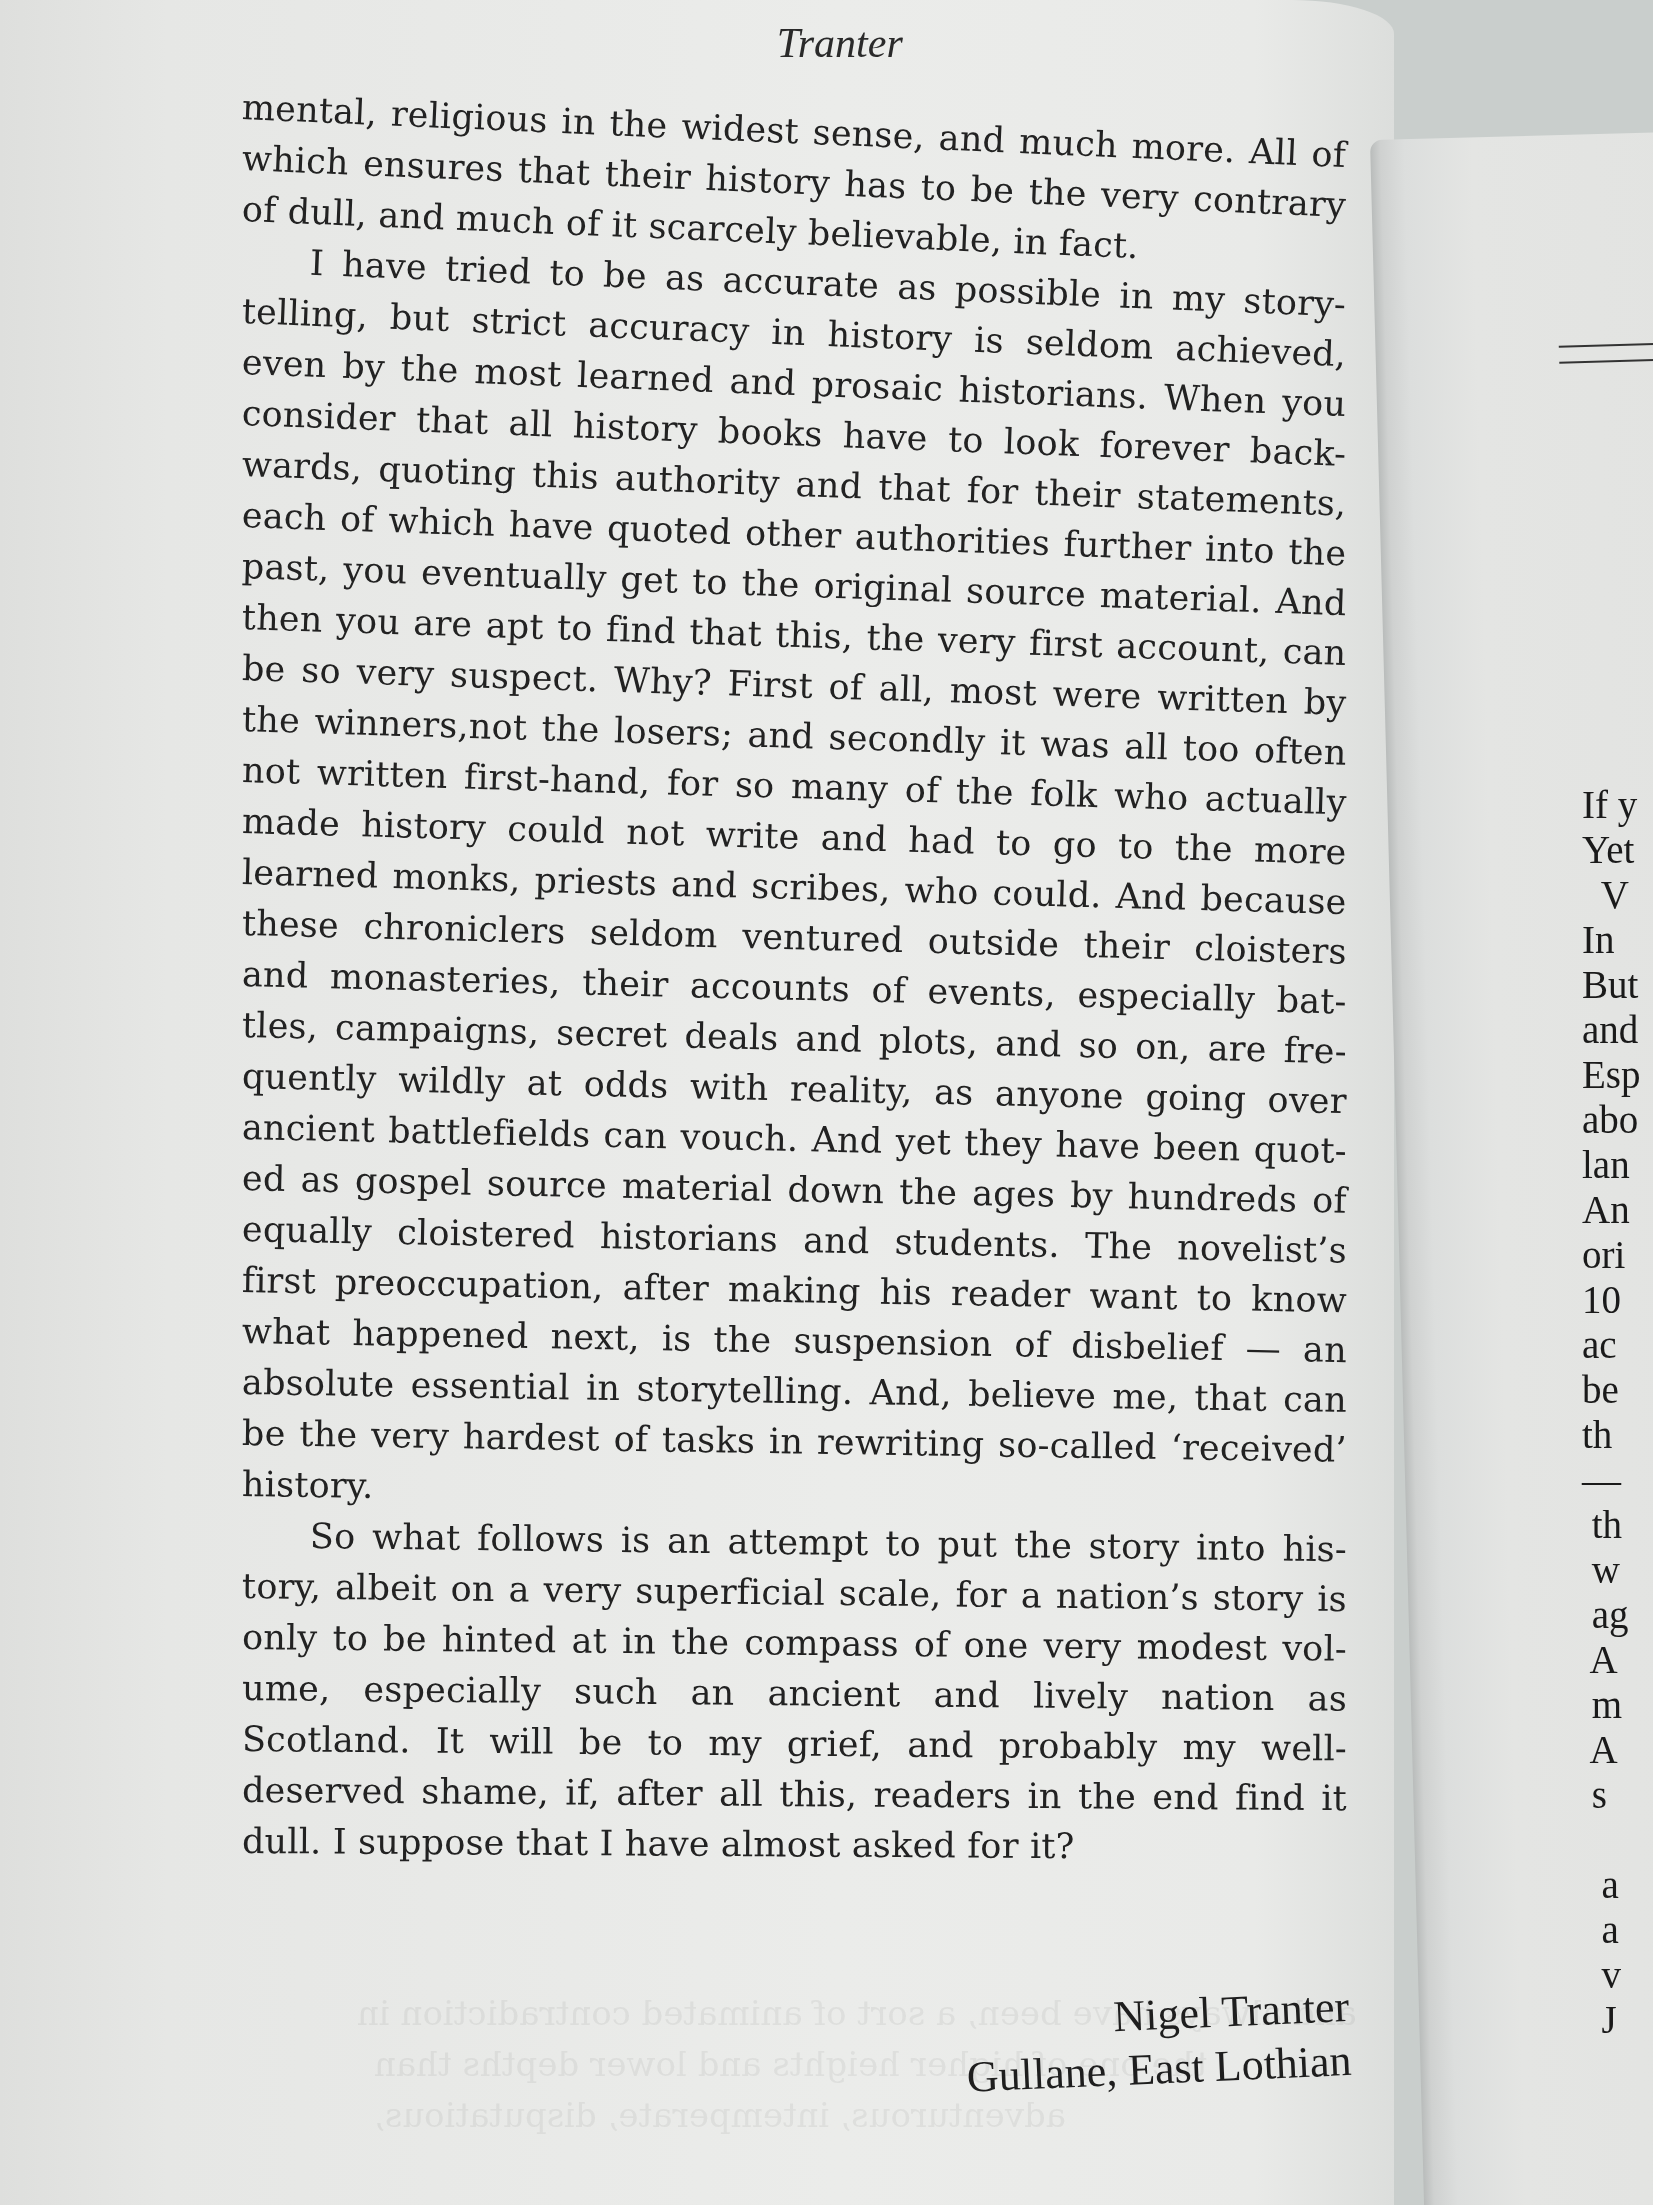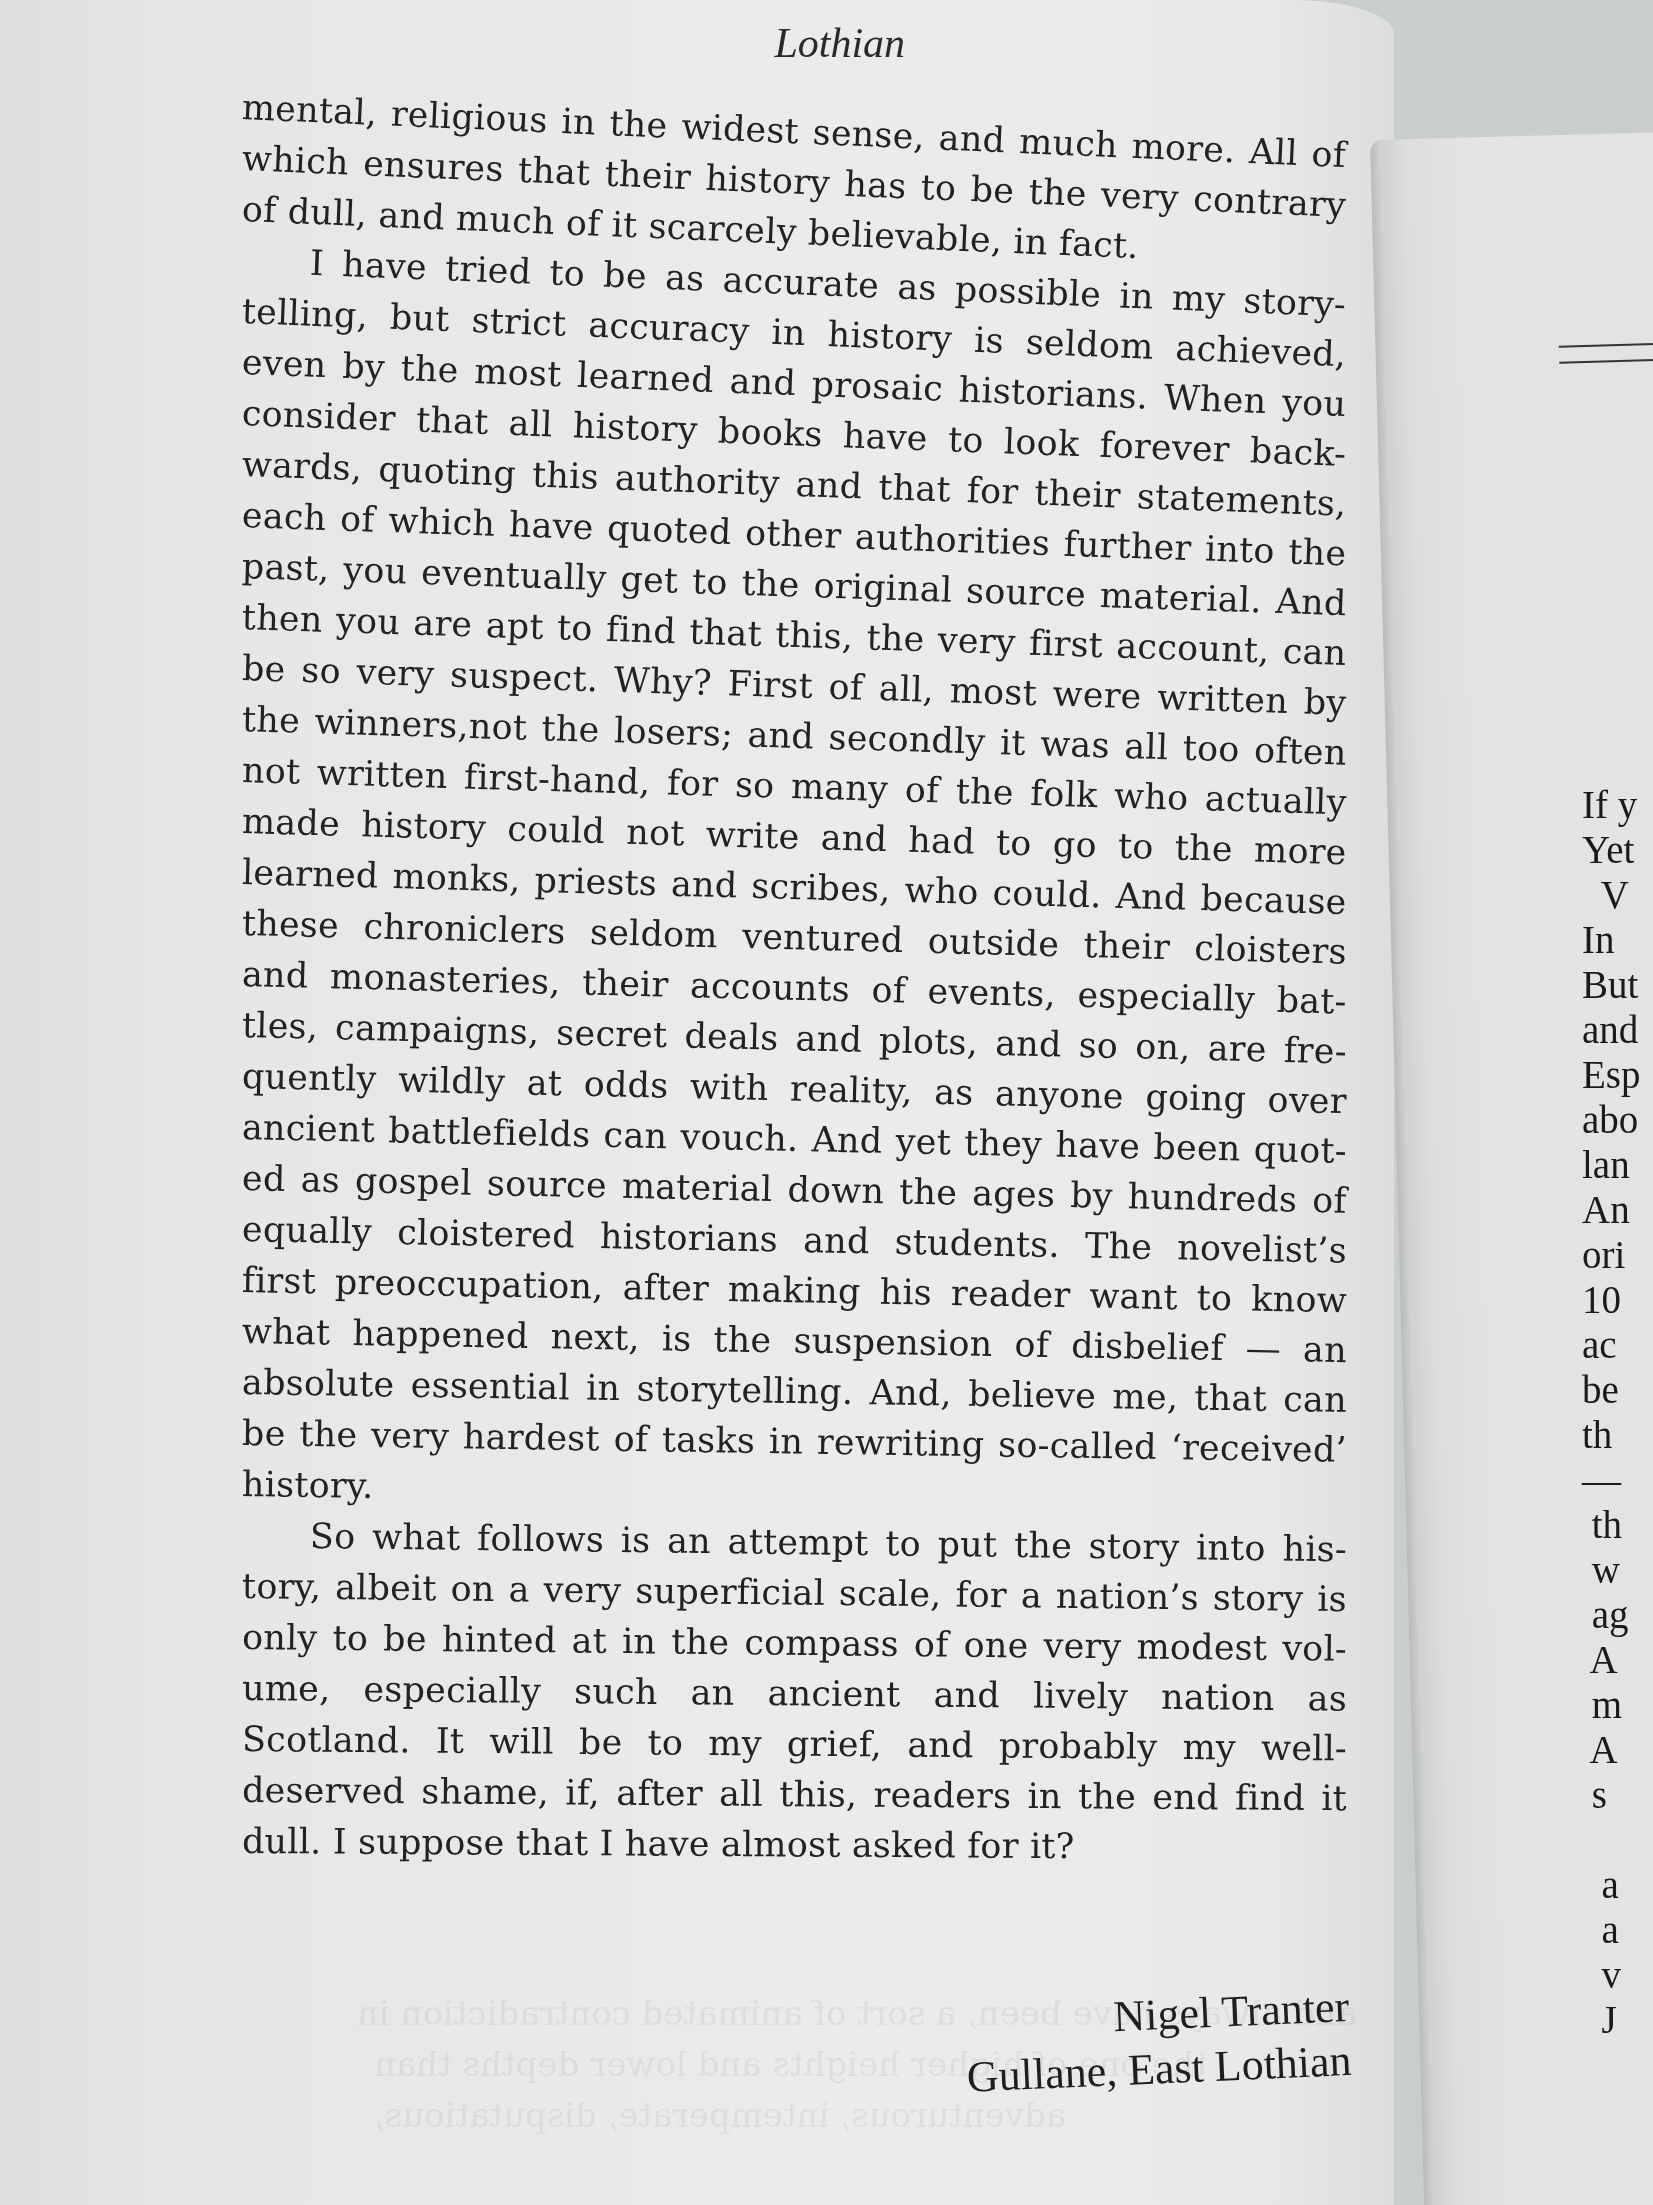--- a/index.html
+++ b/index.html
@@ -58,21 +58,21 @@
 </head>
 <body>
 
 <div class="left-page"></div>
 <div class="right-page"></div>
 
 <div class="ghost" style="left:357px;top:1993px;">and always have been, a sort of animated contradiction in</div>
 <div class="ghost" style="left:374px;top:2044px;">the one of higher heights and lower depths than</div>
 <div class="ghost" style="left:374px;top:2095px;">adventurous, intemperate, disputatious,</div>
 
-<div class="running-head">Lothian</div>
+<div class="running-head">Tranter</div>
 
 <div class="body-text" id="body-text">
     <span class="line" style="transform: rotate(2.5deg);">mental, religious in the widest sense, and much more. All of</span>
     <span class="line" style="transform: rotate(2.44deg);">which ensures that their history has to be the very contrary</span>
     <span class="line last" style="transform: rotate(2.37deg);">of dull, and much of it scarcely believable, in fact.</span>
     <span class="line indent" style="transform: rotate(2.31deg);">I have tried to be as accurate as possible in my story-</span>
     <span class="line" style="transform: rotate(2.25deg);">telling, but strict accuracy in history is seldom achieved,</span>
     <span class="line" style="transform: rotate(2.19deg);">even by the most learned and prosaic historians. When you</span>
     <span class="line" style="transform: rotate(2.12deg);">consider that all history books have to look forever back-</span>
     <span class="line" style="transform: rotate(2.06deg);">wards, quoting this authority and that for their statements,</span>

